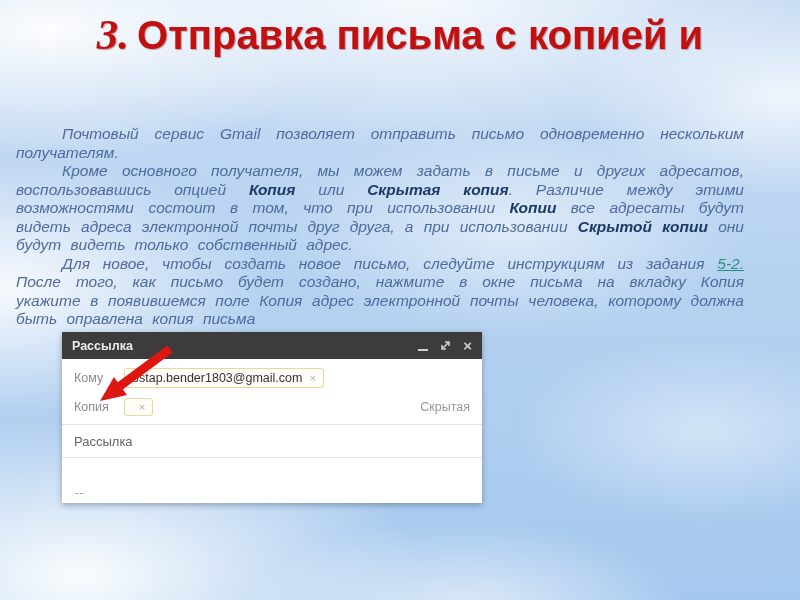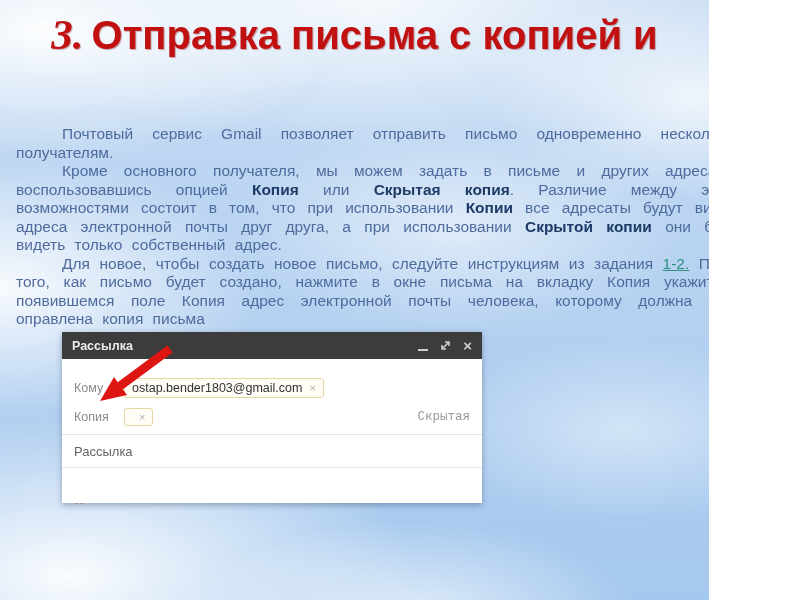--- a/index.html
+++ b/index.html
@@ -6,21 +6,21 @@
   body{font-family:"Liberation Sans", sans-serif;}
   :root{
     --title-red:#c01010;
     --body-color:#4f6b9e;
     --bold-color:#1e3a66;
     --link-color:#2f8f7d;
     --titlebar-bg:#3c3c3c;
     --arrow-red:#dd1612;
   }
   .slide{
-    position:relative;width:709px;height:600px;overflow:hidden;
+    position:relative;width:800px;height:600px;overflow:hidden;
     background-color:#aecdf0;
     background-image:
       radial-gradient(ellipse 420px 190px at 6% 5%, rgba(255,255,255,.95), rgba(255,255,255,0) 70%),
       radial-gradient(ellipse 520px 210px at 52% 0%, rgba(255,255,255,.85), rgba(255,255,255,0) 72%),
       radial-gradient(ellipse 300px 150px at 98% 16%, rgba(255,255,255,.75), rgba(255,255,255,0) 70%),
       radial-gradient(ellipse 380px 190px at 0% 48%, rgba(255,255,255,.9), rgba(255,255,255,0) 70%),
       radial-gradient(ellipse 330px 150px at 64% 38%, rgba(255,255,255,.55), rgba(255,255,255,0) 70%),
       radial-gradient(ellipse 480px 230px at 10% 96%, rgba(255,255,255,.95), rgba(255,255,255,0) 72%),
       radial-gradient(ellipse 320px 130px at 58% 102%, rgba(255,255,255,.65), rgba(255,255,255,0) 70%),
       radial-gradient(ellipse 280px 130px at 88% 72%, rgba(255,255,255,.45), rgba(255,255,255,0) 70%),
@@ -34,68 +34,68 @@
   }
   .title .num{
     font-family:"Liberation Serif", serif;font-style:italic;font-size:43px;padding-right:8px;
   }
   
   .body-text{
     position:absolute;top:125px;left:16px;width:728px;
     color:var(--body-color);font-size:15.5px;line-height:18.5px;
     text-align:justify;word-spacing:5px;
   }
-  .body-text p{margin:0;text-indent:46px;}
+  .body-text p{margin:0;text-indent:46px;font-style:italic;}
   .body-text .bold{font-weight:bold;color:var(--bold-color);}
   .body-text a.link{color:var(--link-color);text-decoration:underline;cursor:pointer;}
   
   .compose{
     position:absolute;left:62px;top:332px;width:420px;height:171px;
     background:#ffffff;box-shadow:0 2px 6px rgba(40,60,90,.4);
     font-size:13px;color:#333;
   }
   .titlebar{
     height:27px;background:var(--titlebar-bg);color:#ececec;
     display:flex;align-items:center;padding:0 10px;box-sizing:border-box;
     font-weight:bold;font-size:12.5px;
   }
   .win-controls{margin-left:auto;display:flex;align-items:center;gap:12px;}
   .minimize-bar{display:inline-block;width:10px;height:2px;background:#cfcfcf;margin-top:8px;cursor:pointer;}
   .expand-svg{display:block;cursor:pointer;}
   .close-glyph{font-size:15px;font-weight:bold;color:#cfcfcf;line-height:1;cursor:pointer;}
-  .fields{padding:17px 12px 0 12px;}
+  .fields{padding:7px 12px 0 12px;}
   .field-row{display:flex;align-items:center;height:24px;margin-bottom:5px;}
   .field-label{color:#8a8a8a;font-size:12.5px;width:42px;flex:0 0 auto;}
   .chip{
     display:inline-flex;align-items:center;margin-left:8px;
     border:1px solid #e7d7a3;border-radius:3px;background:#fffdf6;
     padding:2px 7px;color:#333;font-size:12.5px;white-space:nowrap;cursor:default;
   }
   .chip .remove{color:#b0b0b0;margin-left:7px;font-size:11px;cursor:pointer;}
-  .bcc-link{margin-left:auto;color:#999;font-size:12.5px;cursor:pointer;font-family:Liberation Mono, monospace;}
+  .bcc-link{margin-left:auto;color:#999;font-size:12.5px;cursor:pointer;}
   .divider{border-top:1px solid #e3e3e3;}
   .subject-row{padding:9px 12px 8px 12px;color:#666;font-size:13px;}
   .body-area{position:relative;height:45px;}
   .sig-dashes{position:absolute;left:13px;bottom:5px;color:#8a8a8a;font-size:11px;letter-spacing:1px;}
   
   .arrow-overlay{position:absolute;left:86px;top:338px;width:100px;height:72px;z-index:6;pointer-events:none;}
 </style>
 </head>
 <body>
 
 <div class="slide">
 
   <div class="title">
     <div><span class="num">3.</span><span>Отправка письма с копией и</span></div>
   </div>
 
   <div class="body-text">
       <p><span>Почтовый сервис Gmail позволяет отправить письмо одновременно нескольким получателям.</span></p>
       <p><span>Кроме основного получателя, мы можем задать в письме и других адресатов, воспользовавшись опцией </span><span class="bold">Копия</span><span> или </span><span class="bold">Скрытая копия</span><span>. Различие между этими возможностями состоит в том, что при использовании </span><span class="bold">Копии</span><span> все адресаты будут видеть адреса электронной почты друг друга, а при использовании </span><span class="bold">Скрытой копии</span><span> они будут видеть только собственный адрес.</span></p>
-      <p><span>Для новое, чтобы создать новое письмо, следуйте инструкциям из задания </span><a class="link">1-2.</a><span> После того, как письмо будет создано, нажмите в окне письма на вкладку Копия укажите в появившемся поле Копия адрес электронной почты человека, которому должна быть оправлена копия письма</span></p>
+      <p><span>Для новое, чтобы создать новое письмо, следуйте инструкциям из задания </span><a class="link">5-2.</a><span> После того, как письмо будет создано, нажмите в окне письма на вкладку Копия укажите в появившемся поле Копия адрес электронной почты человека, которому должна быть оправлена копия письма</span></p>
     </div>
 
   <div class="compose">
     <div class="titlebar">
       <span>Рассылка</span>
       <span class="win-controls">
         <span class="minimize-bar"></span>
         <svg class="expand-svg" width="11" height="11" viewBox="0 0 11 11">
           <line x1="2.5" y1="8.5" x2="8.5" y2="2.5" stroke="#cfcfcf" stroke-width="1.6"></line>
           <polyline points="5,2 9,2 9,6" fill="none" stroke="#cfcfcf" stroke-width="1.6"></polyline>

